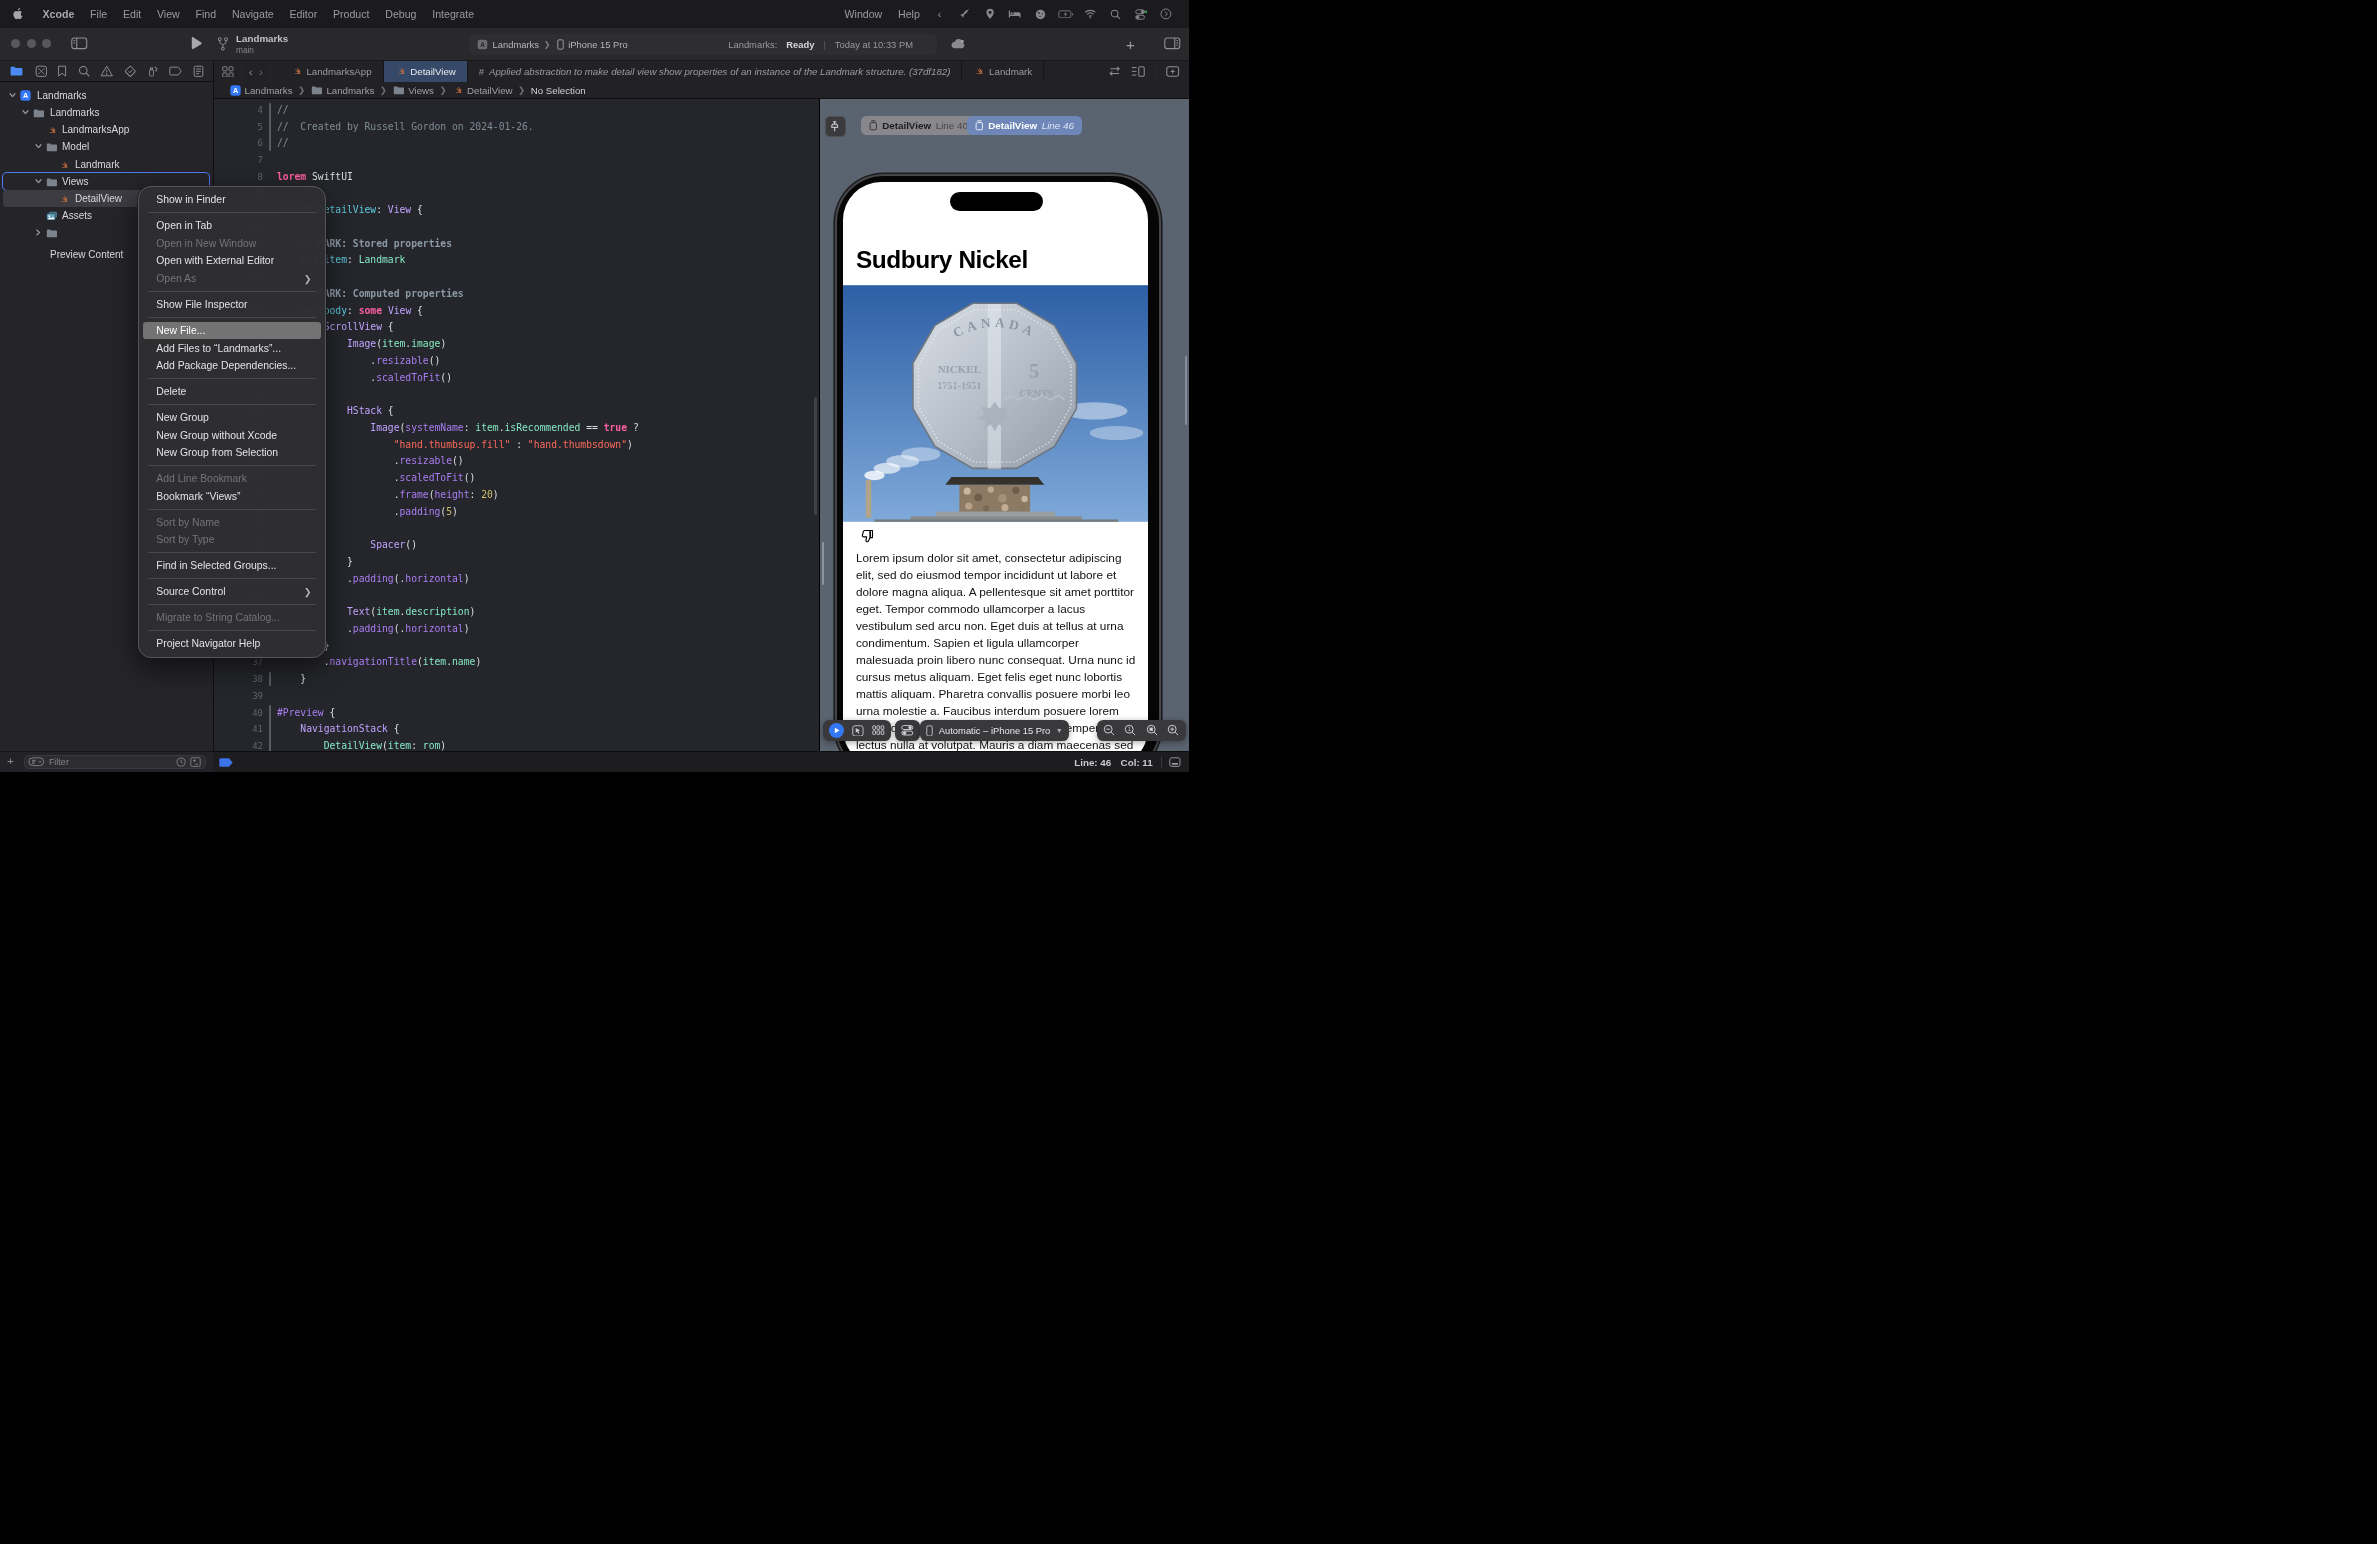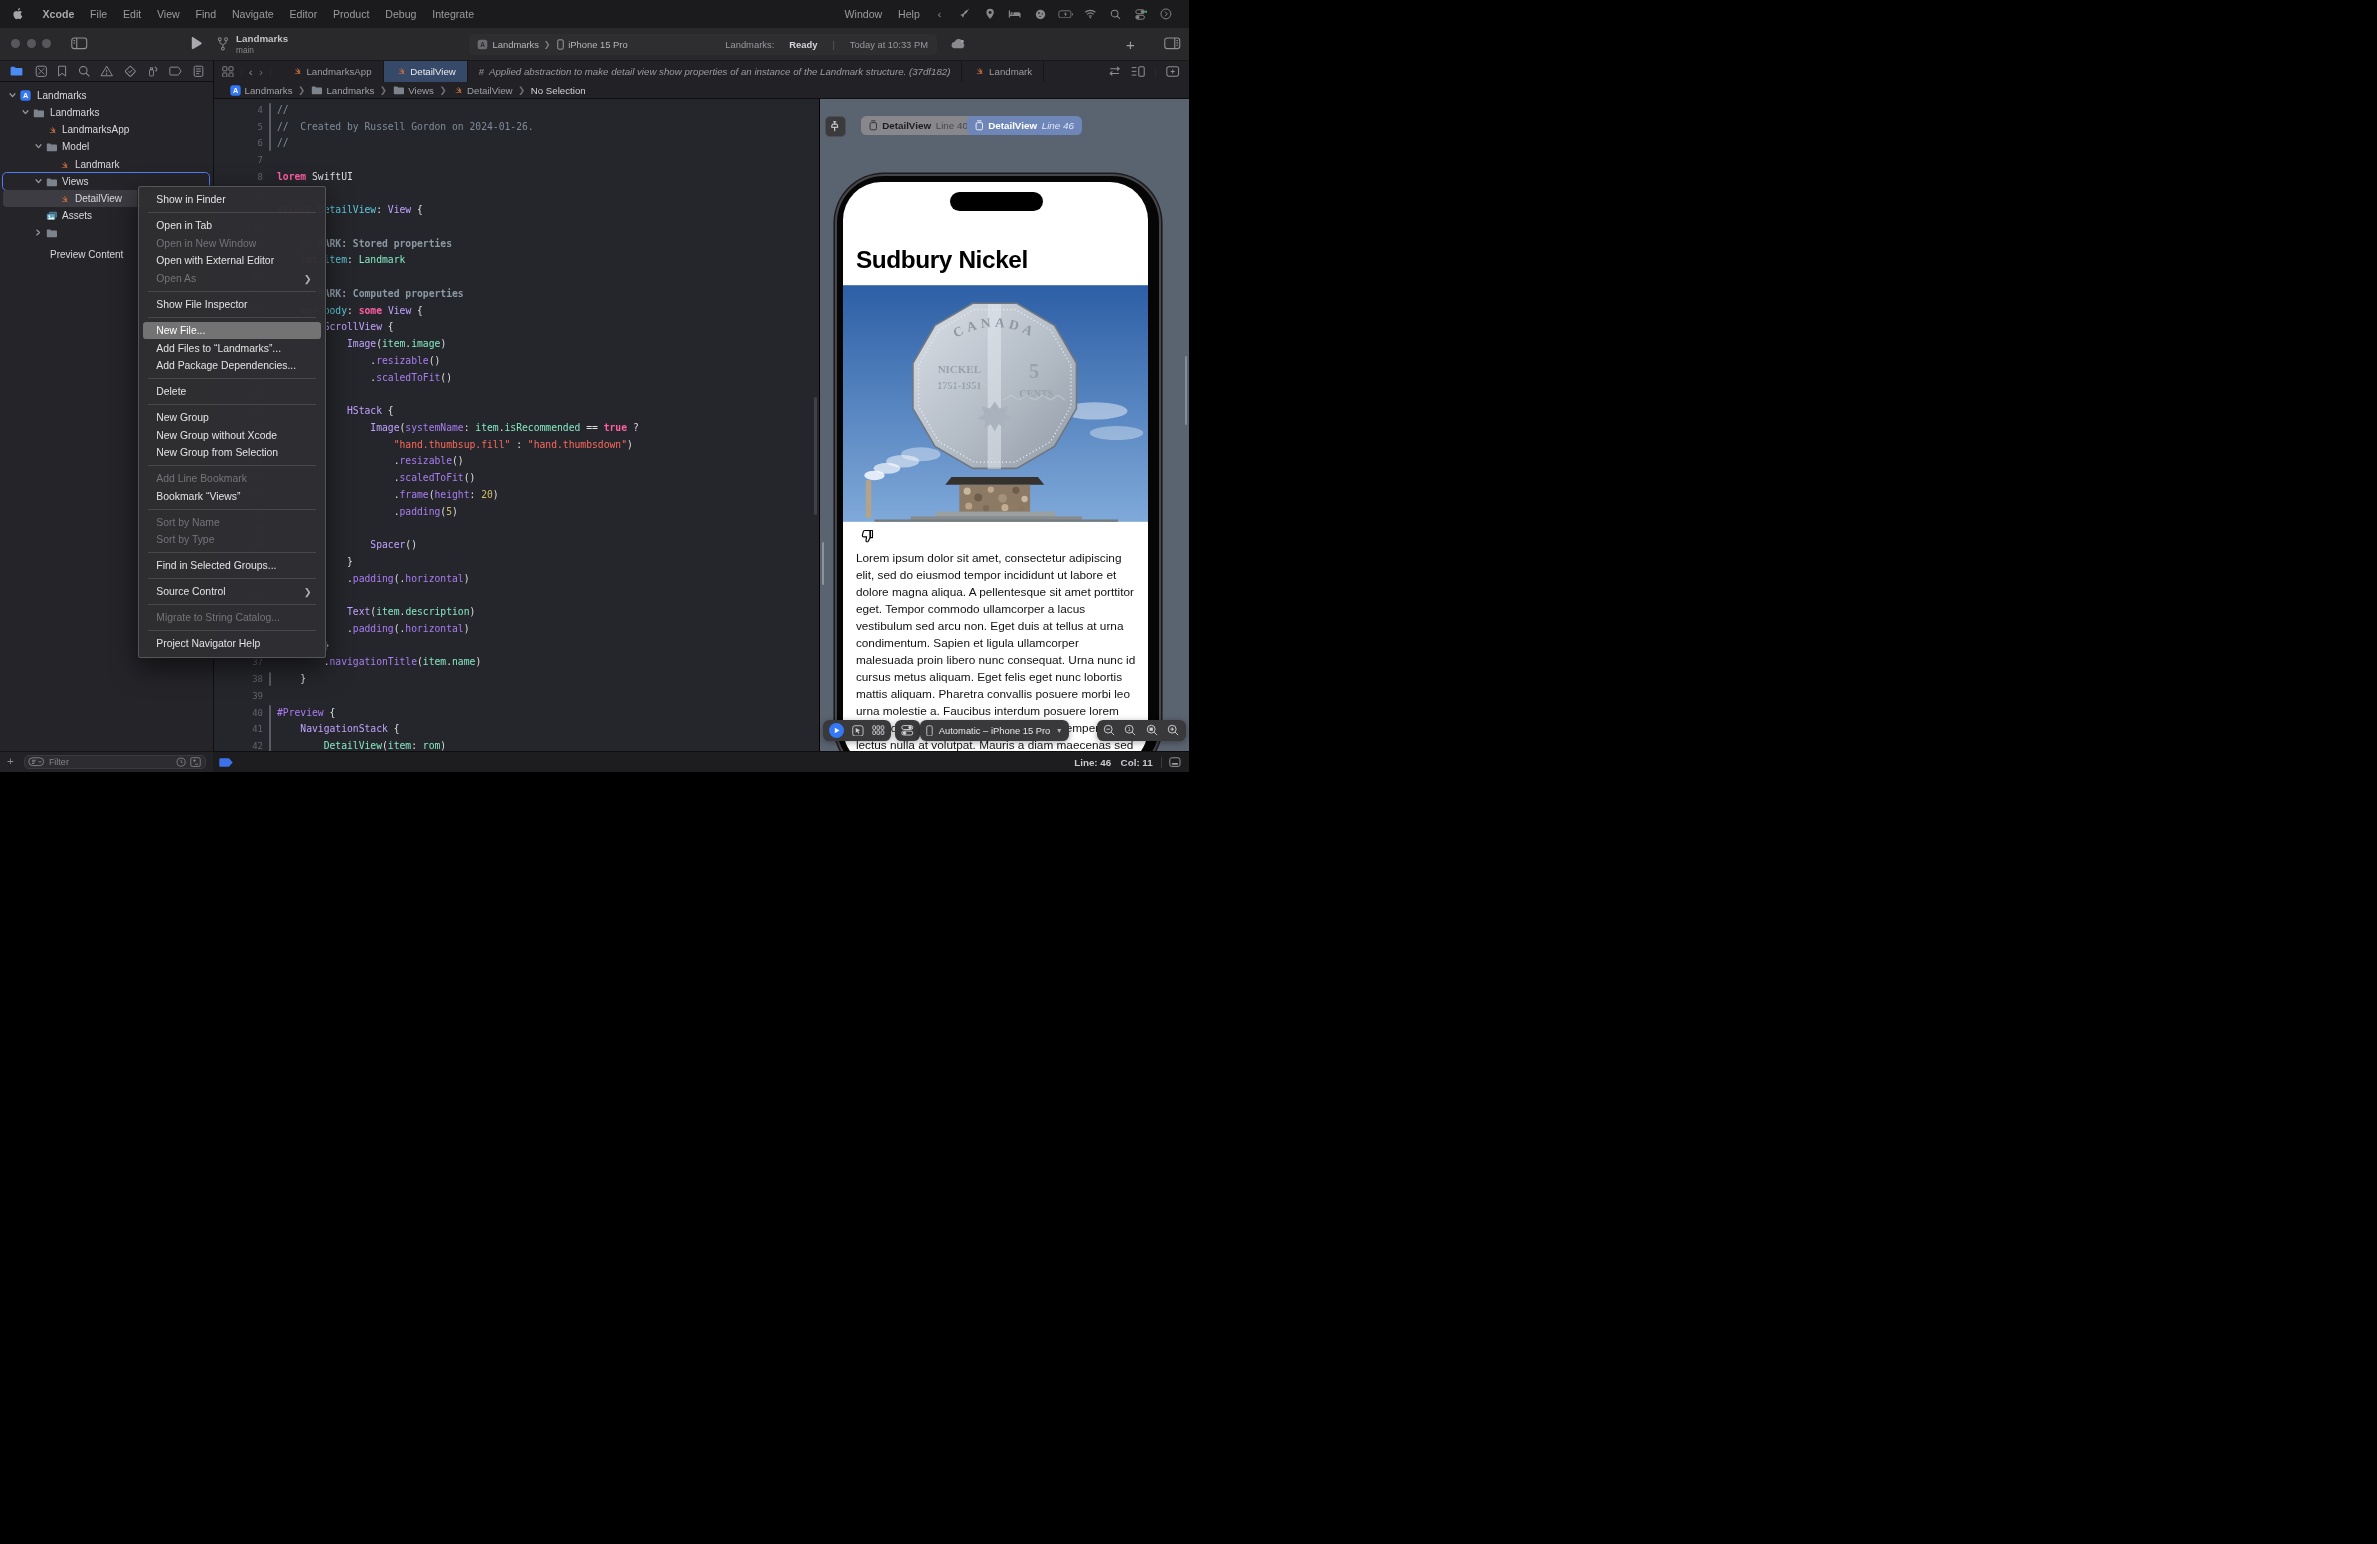--- a/index.html
+++ b/index.html
@@ -16,21 +16,21 @@
   #menubar .spacer{flex:1;}
   #menubar .right{display:flex;align-items:center;gap:1.6px;margin-right:11px;}
   #menubar .sicon{width:23.6px;height:14px;display:flex;align-items:center;justify-content:center;opacity:.85;}
   
   #toolbar{left:0;top:28px;width:1189px;height:32px;background:#29292c;border-bottom:0.8px solid #19191b;}
   .tl{position:absolute;border-radius:50%;width:9.4px;height:9.4px;background:#57575c;top:11px;}
   #proj-title{left:236px;top:4.7px;color:#c2c2c6;font-size:9.8px;font-weight:700;}
   #proj-branch{left:236px;top:16.5px;color:#86868a;font-size:8.3px;}
   #scheme-pill{left:469px;top:5.5px;width:468px;height:21px;background:#2e2e31;border-radius:4.7px;
                display:flex;align-items:center;font-size:9.4px;color:#b6b6ba;}
-  #status-area{margin-left:auto;margin-right:9px;display:flex;align-items:center;gap:15px;color:#98989c;}
+  #status-area{margin-left:auto;margin-right:24px;display:flex;align-items:center;gap:9px;color:#98989c;}
   
   #tabbar{left:214px;top:61px;width:975px;height:21px;background:#222226;border-bottom:0.8px solid #101013;
           display:flex;align-items:center;color:#9b9ca1;font-size:9.7px;}
   .tab{height:21px;display:flex;align-items:center;gap:4.7px;padding:0 11px;border-right:0.8px solid #17171a;white-space:nowrap;}
   .tab.active{background:#364968;color:#e9eaee;}
   .tab.commit{font-style:italic;max-width:472px;overflow:hidden;}
   .tab .hash{font-style:normal;color:#85868b;font-weight:700;}
   #tab-left-icons{display:flex;align-items:center;gap:6.3px;padding:0 7.9px;color:#87878c;}
   #tab-right-icons{margin-left:auto;display:flex;align-items:center;gap:9.4px;padding-right:9.4px;color:#8d8d92;}
   
@@ -61,21 +61,21 @@
          font-size:9.7px;line-height:16.7px;white-space:pre;}
   .cline .lnum{position:absolute;left:0;width:49px;text-align:right;color:#5f636b;font-size:9px;}
   .cline .ltext{position:absolute;left:63px;}
   .kw{color:#fc5fa3;font-weight:700}.cm{color:#7f8c98}.cmb{color:#8b99a5;font-weight:700}
   .ty{color:#c0a2ff}.dc{color:#5dc9de}.pr{color:#84e7c0}.fn{color:#a97df2}
   .st{color:#fc6a5d}.nu{color:#d0bf69}.pl{color:#dfdfe1}
   .changebar{position:absolute;left:55px;width:2.4px;background:#585c63;border-radius:1.6px;}
   #editor-scrollthumb{left:814px;top:397px;width:3.1px;height:118px;background:#3d4148;border-radius:1.6px;}
   
   #ctxmenu{left:138px;top:186px;width:186px;background:rgba(47,47,50,.98);border:0.8px solid #565659;
-           box-shadow:0 9.4px 27px rgba(0,0,0,.55),0 0 0 0.8px #242426;border-radius:2px;padding:3.9px 0 4.7px;
+           box-shadow:0 9.4px 27px rgba(0,0,0,.55),0 0 0 0.8px #242426;border-radius:13px;padding:3.9px 0 4.7px;
            font-size:10.4px;color:#e3e3e5;z-index:40;}
   .mi{height:17.7px;display:flex;align-items:center;padding:0 9.4px 0 13.4px;margin:0 3.9px;border-radius:3.1px;white-space:nowrap;}
   .mi.disabled{color:#747479;}
   .mi.hl{background:#737373;color:#fff;}
   .mi .sub{margin-left:auto;font-size:9.4px;color:#aeaeb2;}
   .msep{height:0.8px;background:#48484b;margin:3.7px 9.4px;}
   
   #canvas{left:820px;top:99px;width:369px;height:652px;background:#5a6370;overflow:hidden;}
   #pin-btn{left:4.7px;top:16.5px;width:19px;height:19px;background:#3b3b3e;border:0.8px solid #505053;border-radius:4.7px;
            display:flex;align-items:center;justify-content:center;}

